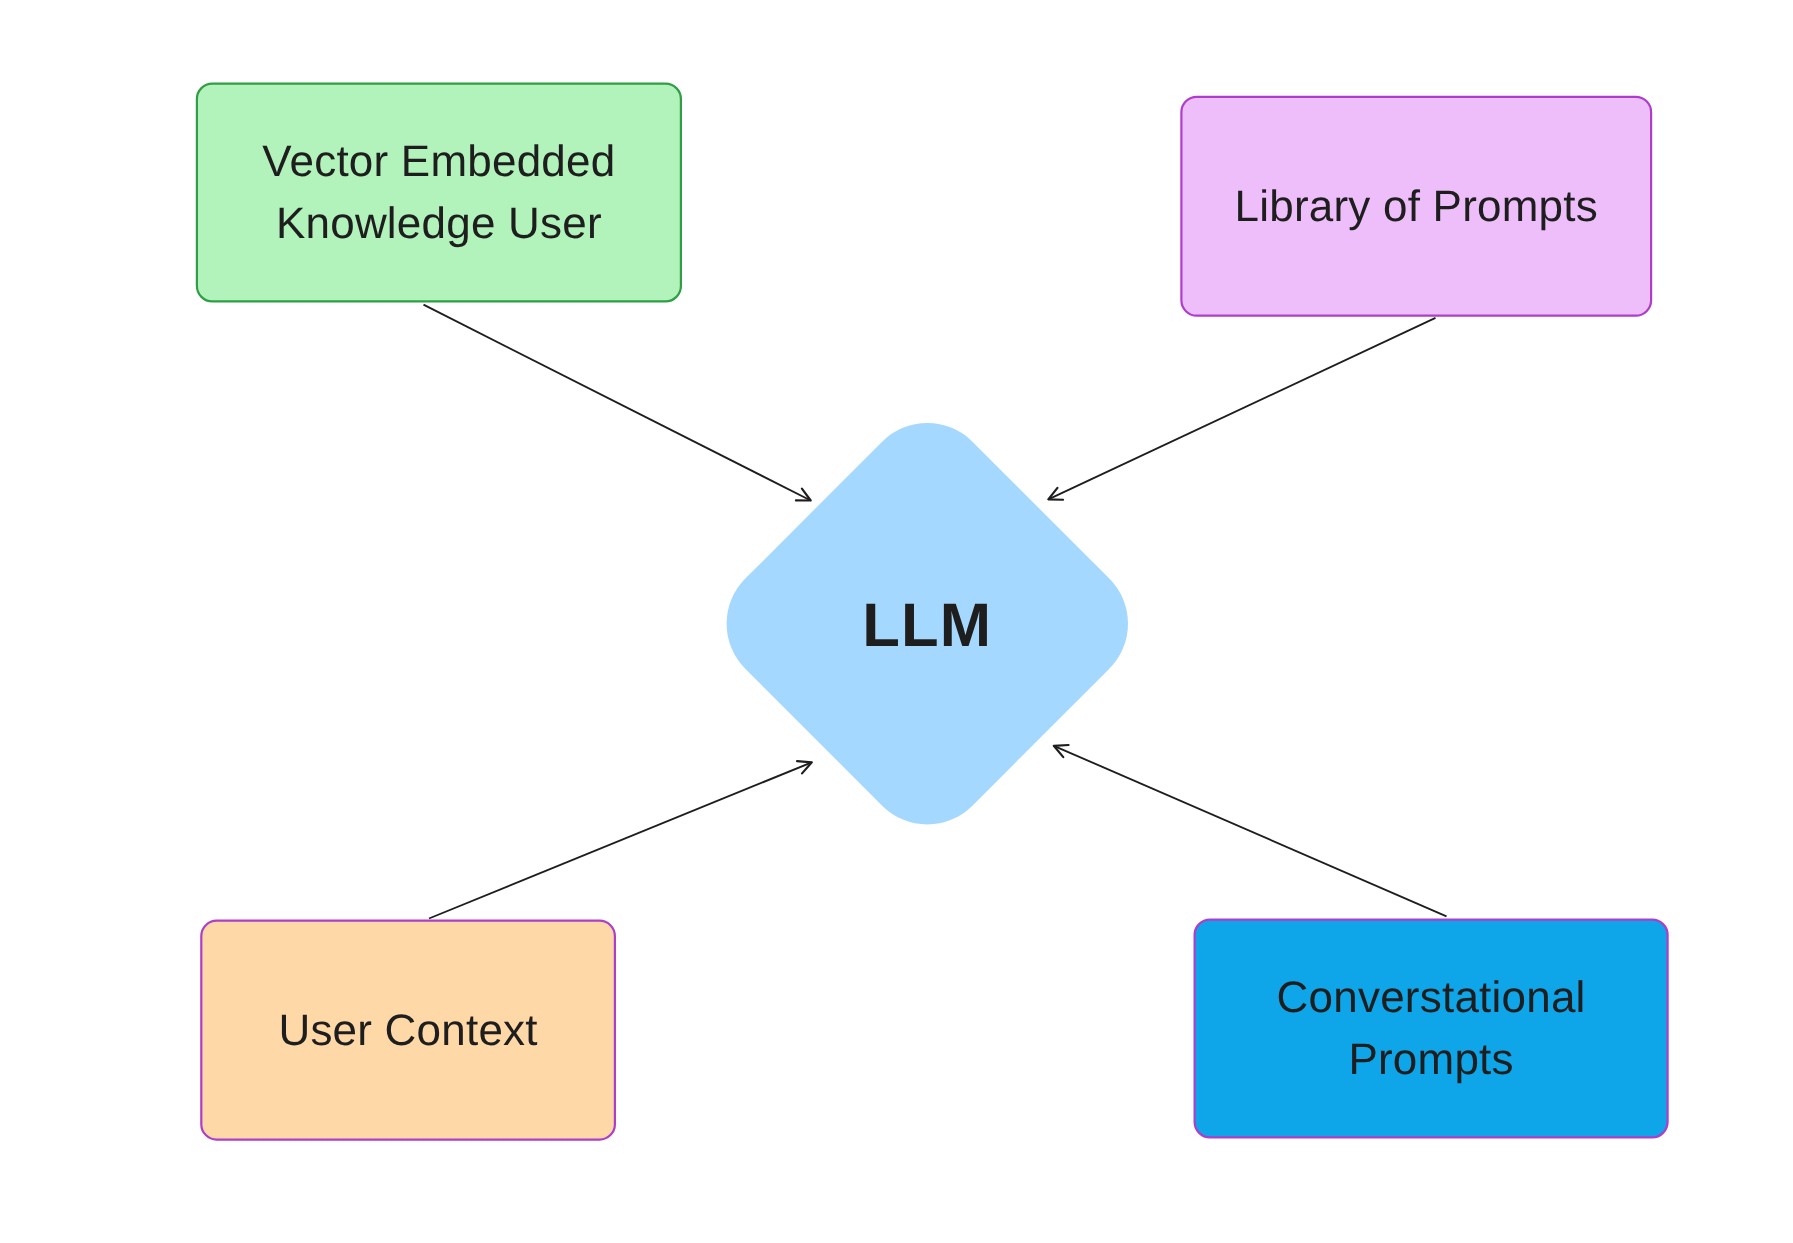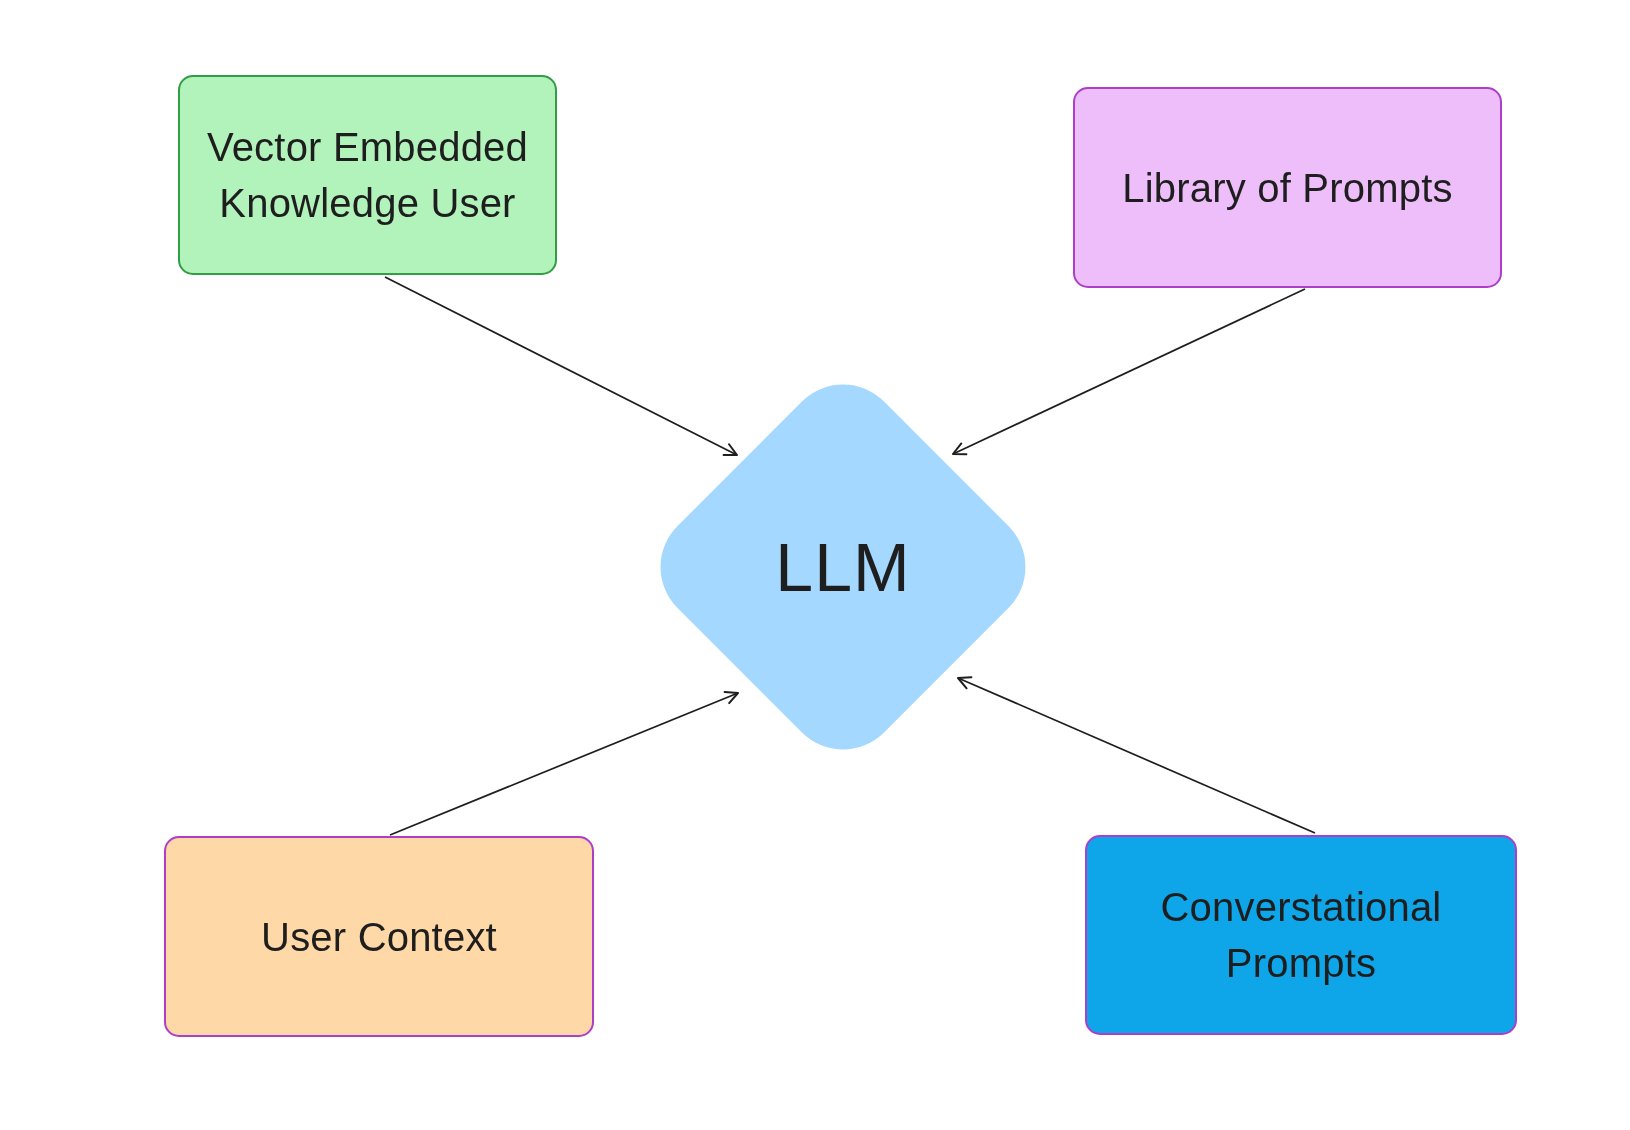--- a/index.html
+++ b/index.html
@@ -35,44 +35,44 @@
     text-align: center;
     font-size: 40px;
     font-weight: 500;
     line-height: 1.4;
     letter-spacing: 0.2px;
   }
   .node .line {
     display: block;
     white-space: nowrap;
   }
-  .node-green  { left: 178px;  top: 75px;  width: 379px; height: 200px; }
+  .node-green  { left: 178px;  top: 75px;  width: 442px; height: 200px; }
   .node-purple { left: 1073px; top: 87px;  width: 429px; height: 201px; }
-  .node-orange { left: 164px;  top: 836px; width: 430px; height: 201px; }
+  .node-orange { left: 182px;  top: 836px; width: 378px; height: 201px; }
   .node-yellow { left: 1085px; top: 835px; width: 432px; height: 200px; }
   .diamond {
     position: absolute;
     left: 697px;
     top: 421px;
     width: 292px;
     height: 292px;
     border-radius: 58px;
     transform: rotate(45deg);
   }
   .diamond-label {
     position: absolute;
     left: 697px;
     top: 421px;
     width: 292px;
     height: 292px;
     display: flex;
     align-items: center;
     justify-content: center;
-    font-size: 68px;
-    font-weight: 400;
+    font-size: 56px;
+    font-weight: 700;
     letter-spacing: 1px;
   }
 </style>
 </head>
 <body>
 
 <div id="canvas" style="background: rgb(255, 255, 255); color: rgb(30, 30, 30);">
 
   <svg id="edges" viewBox="0 0 1630 1130">
     <defs>

